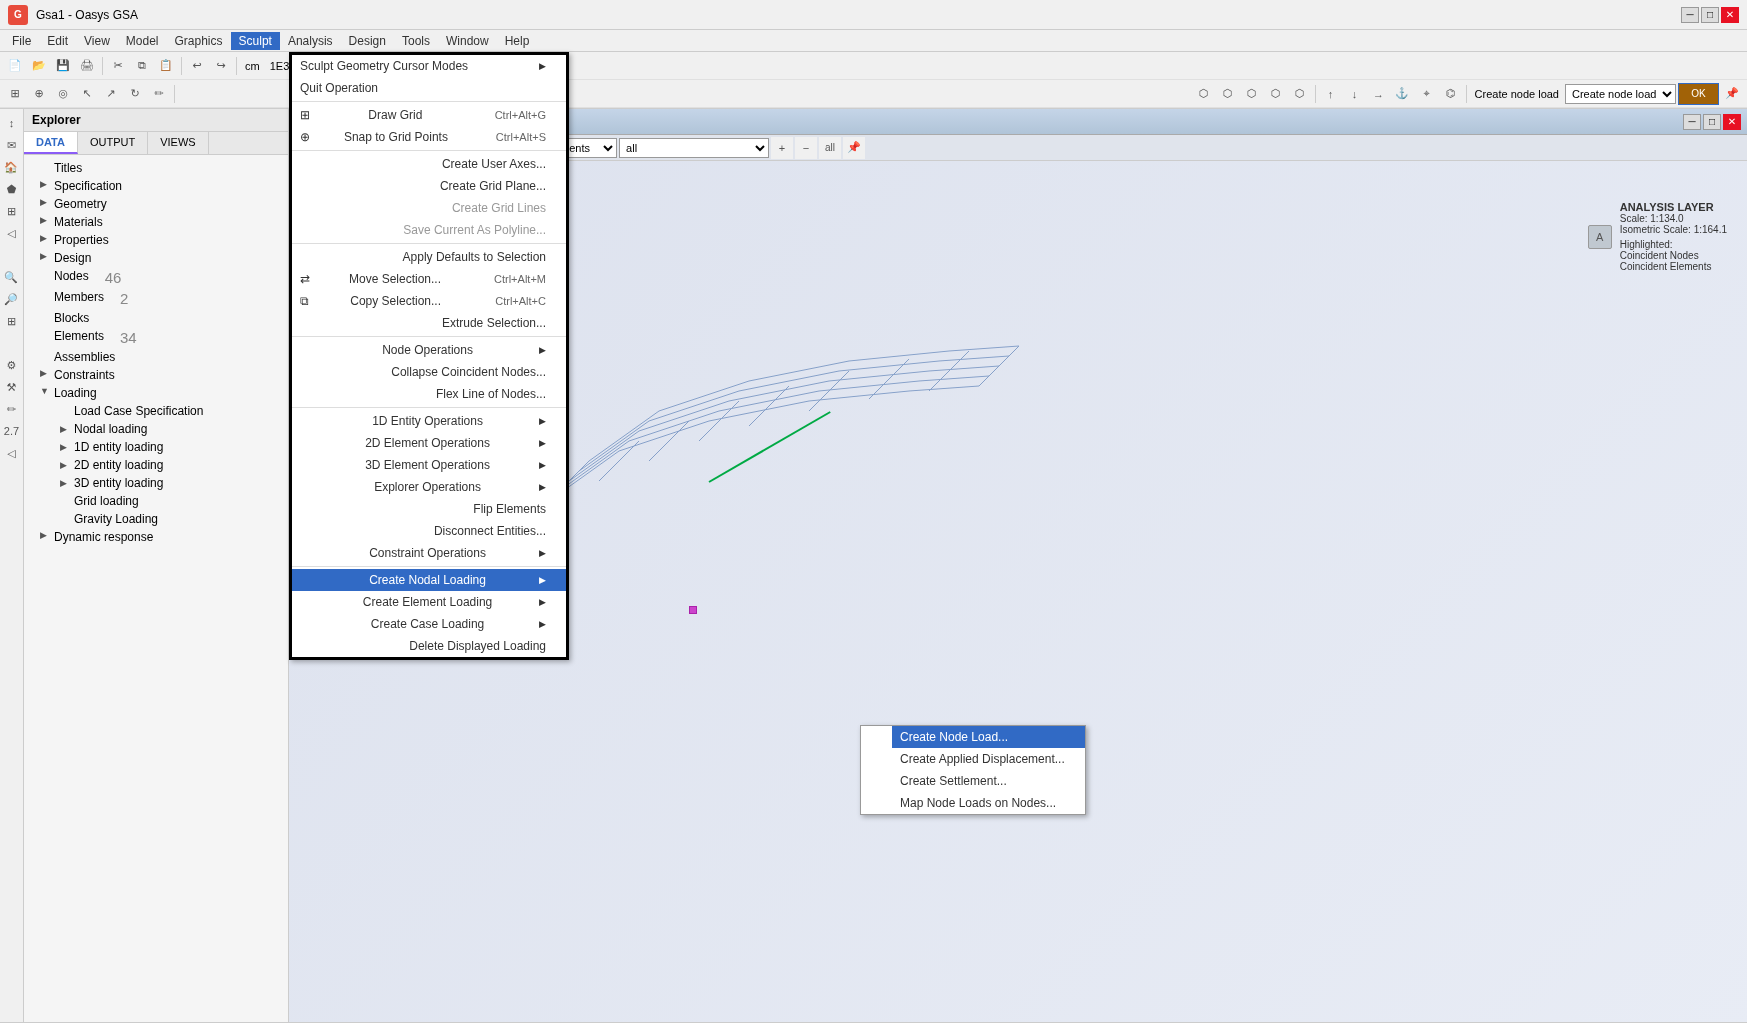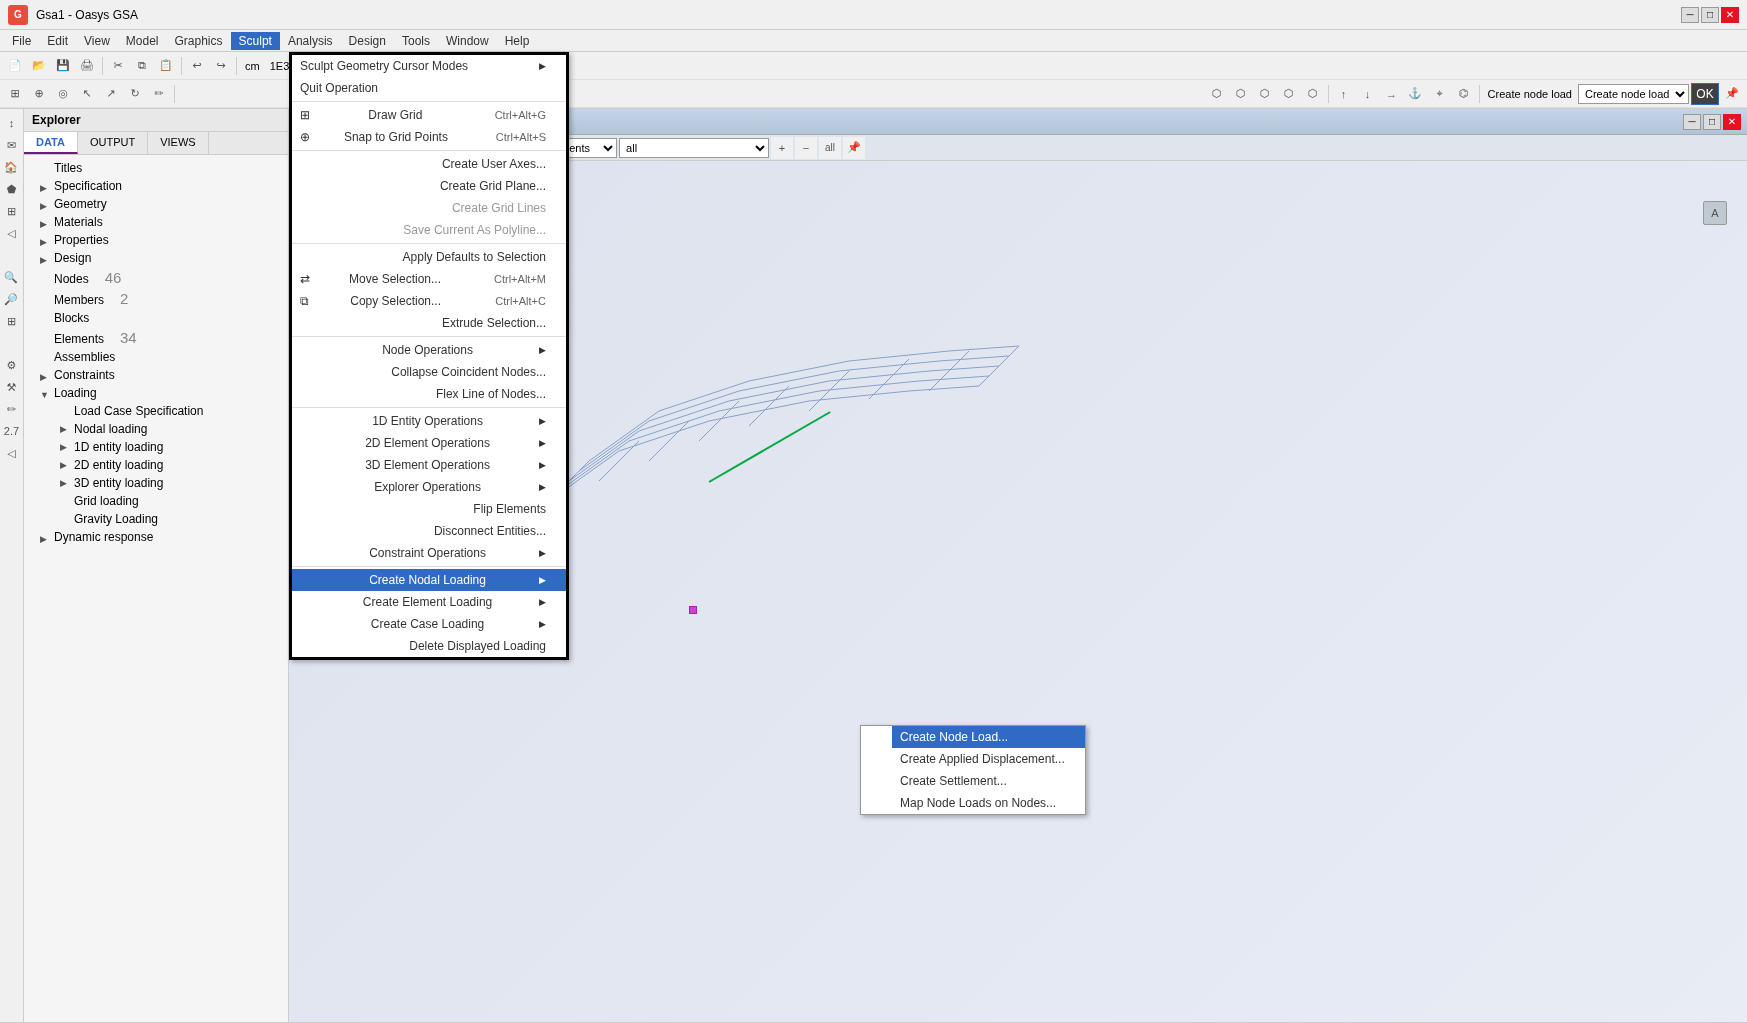--- a/index.html
+++ b/index.html
@@ -26,23 +26,23 @@
 
     
     #left-icons { width: 24px; background: #f0f0f0; border-right: 1px solid #ccc; display: flex; flex-direction: column; align-items: center; padding-top: 4px; gap: 2px; }
     .side-icon { width: 20px; height: 20px; display: flex; align-items: center; justify-content: center; font-size: 11px; color: #555; cursor: pointer; }
 
     
     #explorer { width: 265px; background: #f5f5f5; border-right: 1px solid #ccc; display: flex; flex-direction: column; overflow: hidden; }
     #explorer-header { background: #e8e8e8; padding: 4px 8px; font-size: 12px; font-weight: bold; border-bottom: 1px solid #ccc; }
     #explorer-tabs { display: flex; border-bottom: 1px solid #ccc; background: #e8e8e8; }
     .exp-tab { padding: 4px 12px; font-size: 11px; cursor: pointer; border-right: 1px solid #ccc; }
-    .exp-tab.active { background: white; border-bottom: 2px solid #701a75; color: #316ac5; font-weight: bold; }
+    .exp-tab.active { background: white; border-bottom: 2px solid #8b5cf6; color: #316ac5; font-weight: bold; }
     #explorer-tree { flex: 1; overflow-y: auto; padding: 4px 0; }
-    .tree-item { padding: 2px 8px 2px 16px; font-size: 12px; cursor: pointer; display: flex; align-items: flex-end; gap: 4px; white-space: nowrap; }
+    .tree-item { padding: 2px 8px 2px 16px; font-size: 12px; cursor: pointer; display: flex; align-items: flex-start; gap: 4px; white-space: nowrap; }
     .tree-item .arrow { font-size: 9px; color: #555; width: 10px; }
     .tree-item .count { color: #888; font-size: 15px; margin-left: 12px; }
     .tree-subitem { padding: 2px 8px 2px 36px; font-size: 12px; cursor: pointer; display: flex; align-items: center; gap: 4px; }
     .tree-subitem .arrow { font-size: 9px; color: #555; width: 10px; }
 
     
     #canvas-area { flex: 1; background: #e8eaf0; position: relative; overflow: hidden; }
     #canvas-toolbar { background: #e0e4ec; height: 26px; display: flex; align-items: center; padding: 0 4px; gap: 2px; border-bottom: 1px solid #ccc; }
     #canvas-content { width: 100%; height: calc(100% - 26px); position: relative; background: linear-gradient(135deg, #dde2ee 0%, #e8ecf5 100%); }
 
@@ -145,21 +145,21 @@
     <div class="tb-btn">↓</div>
     <div class="tb-btn">→</div>
     <div class="tb-btn">⚓</div>
     <div class="tb-btn">⌖</div>
     <div class="tb-btn">⌬</div>
     <div class="tb-sep"></div>
     <span style="font-size:11px;padding:0 4px;">Create node load</span>
     <select class="tb-combo">
       <option>Create node load</option>
     </select>
-    <div class="tb-btn" style="background:#404040;color:white;border-color:#316ac5;width:28px;font-size:12px;">OK</div>
+    <div class="tb-btn" style="background:#a16207;color:white;border-color:#316ac5;width:41px;font-size:10px;">OK</div>
     <div class="tb-btn">📌</div>
   </div>
 </div>
 
 <div id="main">
 
   <div id="left-icons">
     <div class="side-icon">↕</div>
     <div class="side-icon">✉</div>
     <div class="side-icon">🏠</div>
@@ -327,20 +327,28 @@
       <div class="tb-btn">−</div>
       <div class="tb-btn" style="font-size:10px;">all</div>
       <div class="tb-btn">📌</div>
     </div>
 
     <div id="canvas-content">
 
       <div id="analysis-layer">
         <div style="display:flex;align-items:center;gap:8px;">
           <div style="width:24px;height:24px;background:#c0c8d0;border:1px solid #999;border-radius:2px;display:flex;align-items:center;justify-content:center;font-size:11px;color:#555;">A</div>
+          <div>
+            <div style="font-weight:bold;font-size:11px;">ANALYSIS LAYER</div>
+            <div style="font-size:10px;">Scale: 1:134.0</div>
+            <div style="font-size:10px;">Isometric Scale: 1:164.1</div>
+            <div style="font-size:10px;margin-top:4px;">Highlighted:</div>
+            <div style="font-size:10px;">Coincident Nodes</div>
+            <div style="font-size:10px;">Coincident Elements</div>
+          </div>
         </div>
       </div>
 
       <svg width="500" height="300" style="position:absolute;top:80px;left:250px;">
 
         <g stroke="#7090c0" stroke-width="1" fill="none" opacity="0.8">
 
           <polyline points="50,220 120,170 210,140 310,120 410,110 480,105"></polyline>
           <polyline points="40,230 110,180 200,150 300,130 400,120 470,115"></polyline>
           <polyline points="30,240 100,190 190,160 290,140 390,130 460,125"></polyline>

